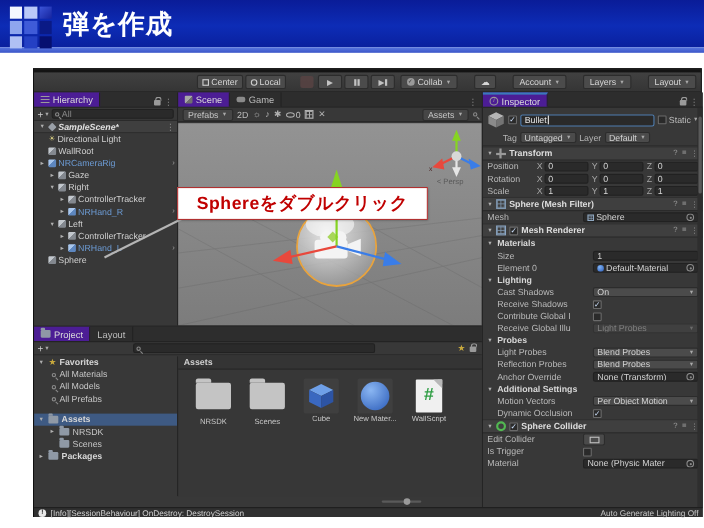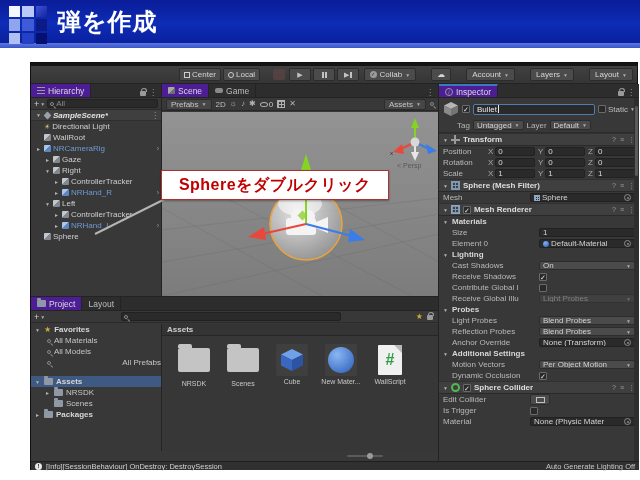--- a/index.html
+++ b/index.html
@@ -713,21 +713,21 @@
             <span class="lbl">Favorites</span>
           </div>
           <div class="prow2" style="padding-left: 16px; align-items: center;">
             <span class="lens"></span>
             <span class="lbl">All Materials</span>
           </div>
           <div class="prow2" style="padding-left: 16px;">
             <span class="lens"></span>
             <span class="lbl">All Models</span>
           </div>
-          <div class="prow2" style="padding-left: 16px; justify-content: space-between;">
+          <div class="prow2" style="padding-left: 16px;">
             <span class="lens"></span>
             <span class="lbl">All Prefabs</span>
           </div>
           <div style="height: 8px;"></div>
           <div class="prow2 selrow head" style="padding-left: 4px;">
             <span class="fold">▼</span>
             <span class="minifolder"></span>
             <span class="lbl">Assets</span>
           </div>
           <div class="prow2" style="padding-left: 14px;">

